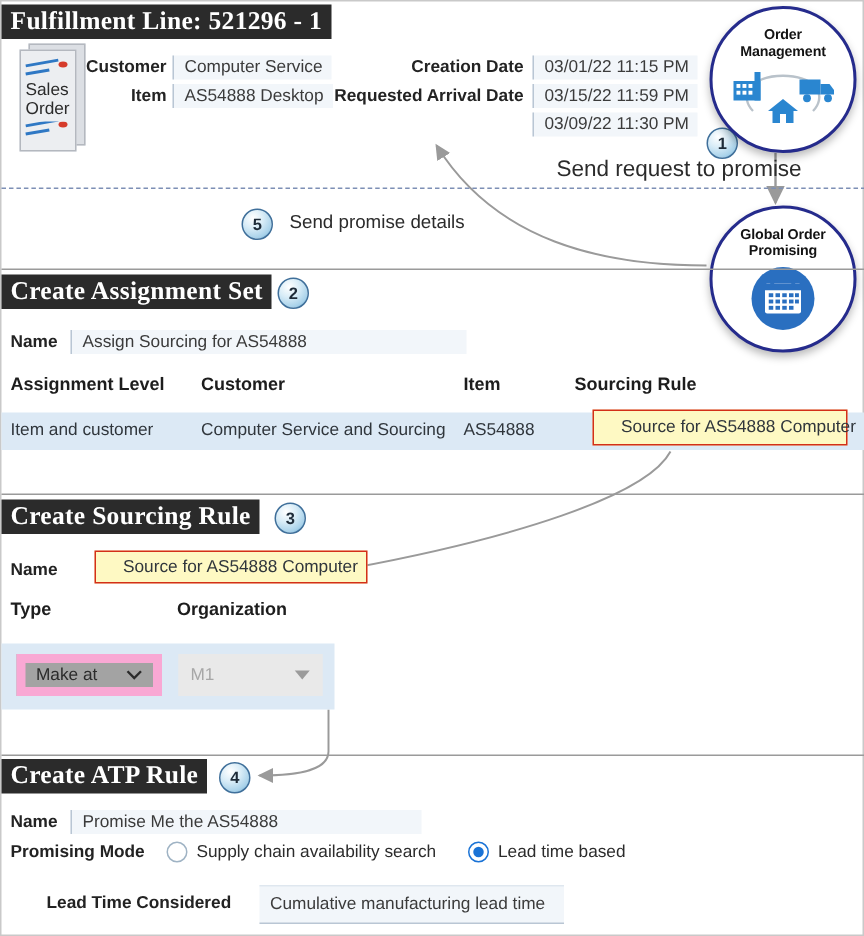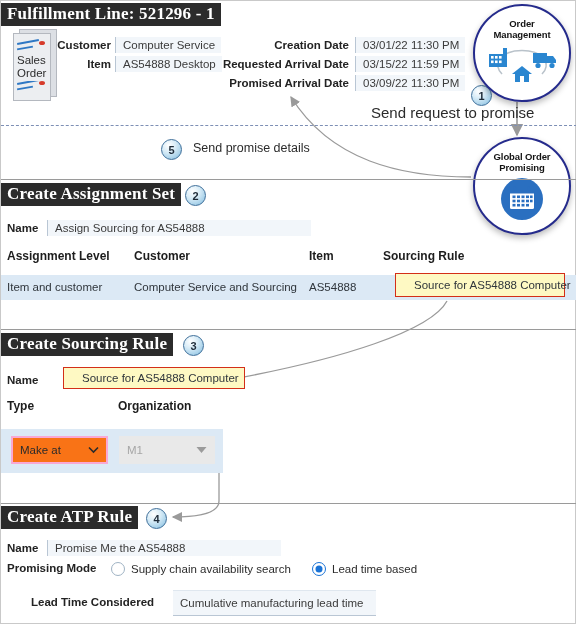--- a/index.html
+++ b/index.html
@@ -56,21 +56,21 @@
     font-size:11.5px;color:#30363c;white-space:nowrap;margin-left:16px;
   }
 
   
   .ddwrap{position:absolute;background:#dce9f5;box-sizing:border-box;}
   .dd{
     position:absolute;box-sizing:border-box;
     display:flex;align-items:center;justify-content:space-between;
     font-size:11.5px;padding:0 7px;
   }
-  .dd.enabled{background:#f97316;border:2px solid #f9a8d4;color:#2b2b2b;}
+  .dd.enabled{background:#a3a3a3;border:6px solid #f9a8d4;color:#2b2b2b;}
   .dd.disabled{background:#e9e9e9;color:#a7a7a7;border:1px solid #e9e9e9;}
 
   
   .radio{width:14px;height:14px;border-radius:50%;border:1.6px solid #9fb3c4;
     box-sizing:border-box;background:#fff;display:inline-block;vertical-align:middle;}
   .radio.on{border-color:#1a73d6;background:#fff;position:relative;}
   .radio.on::after{content:"";position:absolute;left:50%;top:50%;width:7px;height:7px;
     border-radius:50%;background:#1a73d6;transform:translate(-50%,-50%);}
   .rlabel{font-size:11.5px;color:#2c2c2c;vertical-align:middle;margin-left:6px;}
 
@@ -134,26 +134,25 @@
     </div>
   </div>
 
   <div class="abs lbl" style="left:52px;top:38px;width:58px;text-align:right;">Customer</div>
   <div class="abs fieldbox" style="left:114px;top:36px;">Computer Service</div>
 
   <div class="abs lbl" style="left:52px;top:57px;width:58px;text-align:right;">Item</div>
   <div class="abs fieldbox" style="left:114px;top:55px;">AS54888 Desktop</div>
 
   <div class="abs lbl" style="left:200px;top:38px;width:148px;text-align:right;">Creation Date</div>
-  <div class="abs fieldbox" style="left:354px;top:36px;">03/01/22 11:30 PM</div>
+  <div class="abs fieldbox" style="left:354px;top:36px;">03/01/22 11:15 PM</div>
 
   <div class="abs lbl" style="left:200px;top:57px;width:148px;text-align:right;">Requested Arrival Date</div>
   <div class="abs fieldbox" style="left:354px;top:55px;">03/15/22 11:59 PM</div>
 
-  <div class="abs lbl" style="left:200px;top:76px;width:148px;text-align:right;">Promised Arrival Date</div>
   <div class="abs fieldbox" style="left:354px;top:74px;">03/09/22 11:30 PM</div>
 
   <div class="abs badge" style="left:470px;top:84px;">1</div>
   <div class="abs val" style="left:370px;top:103px;font-size:15px;color:#2b2b2b;">Send request to promise</div>
 
   <div class="dashed-sep" style="top:124px;"></div>
 
   <div class="bigcircle" style="left:472px;top:3px;width:98px;height:98px;">
     <div class="cap">
       <span>Order</span><br>

